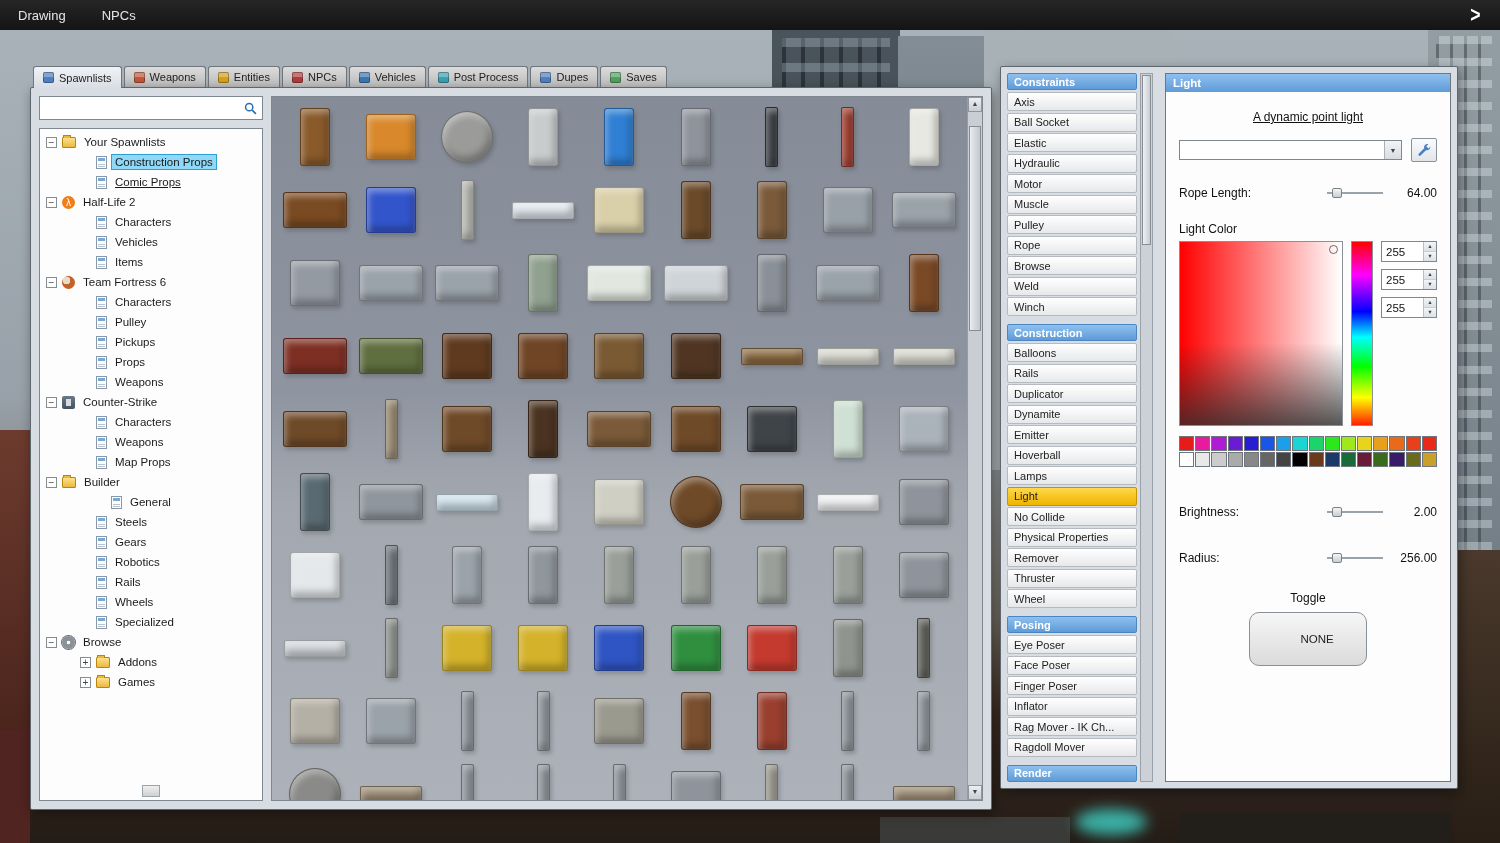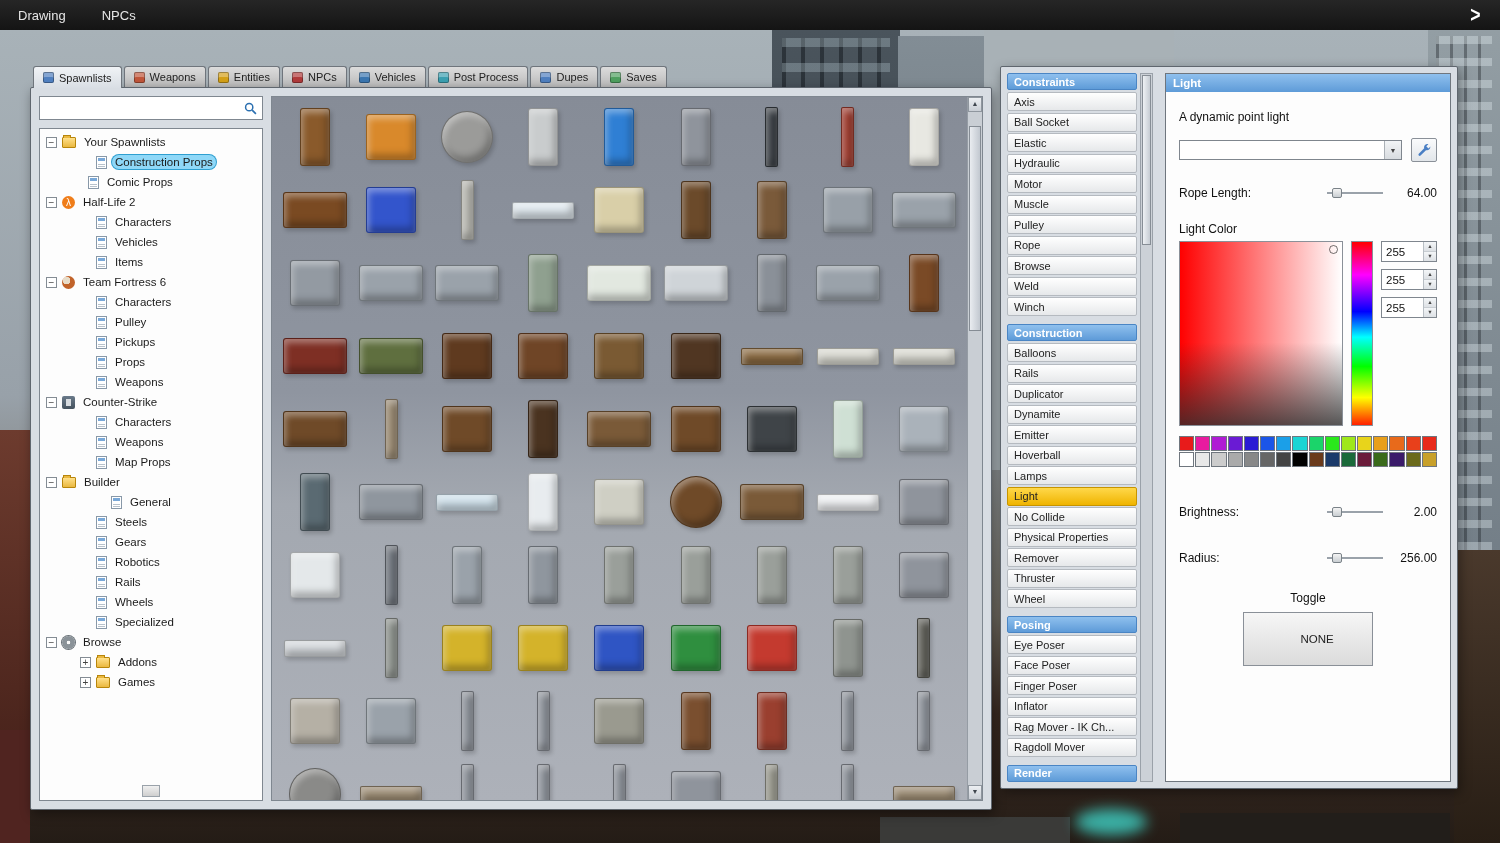--- a/index.html
+++ b/index.html
@@ -70,21 +70,21 @@
   .ticon.page::before{content:'';position:absolute;left:1px;right:1px;top:1px;height:3px;background:#79a8d8;}
   .ticon.page::after{content:'';position:absolute;left:1px;right:1px;top:7px;height:1px;background:#b8c2cc;
        box-shadow:0 2px #b8c2cc;}
   .ticon.hl2{width:13px;border-radius:50%;background:#ef7d1a;color:#fff;font-size:10px;line-height:13px;text-align:center;}
   .ticon.tf2{width:13px;border-radius:50%;background:radial-gradient(circle at 35% 35%,#e8dcc8 0 30%,#c1632a 32%);}
   .ticon.cs{width:13px;border-radius:2px;background:linear-gradient(#6a7a8a,#45525e);}
   .ticon.cs::before{content:'';position:absolute;left:4px;right:4px;top:3px;bottom:3px;background:#d8dce0;}
   .ticon.gear{width:13px;height:13px;border-radius:50%;
        background:radial-gradient(circle,#f8f8f8 0 20%,#8a9298 22% 100%);box-shadow:0 0 0 1px #6a7278;}
   .tlabel{padding:1px 3px;}
-  .tree-row.selected .tlabel{background:#8fd8f8;box-shadow:0 0 0 1px #2f9fd0;border-radius:7px;}
+  .tree-row.selected .tlabel{background:#8fd8f8;box-shadow:0 0 0 1px #2f9fd0;}
   .tree-grip{position:absolute;bottom:3px;left:50%;transform:translateX(-50%);width:18px;height:12px;
        background:linear-gradient(#f0f0f0,#cfcfcf);border:1px solid #9aa2aa;box-sizing:border-box;}
 
   
   .props-area{flex:1;position:relative;border:1px solid #7f8790;overflow:hidden;
        background:linear-gradient(180deg,#868c97 0%,#8f95a0 42%,#a3a8b0 58%,#adb1b9 100%);}
   .props-grid{position:absolute;left:0;top:0;right:15px;bottom:0;display:grid;
        grid-template-columns:repeat(9,1fr);grid-auto-rows:64px;gap:9px 2px;padding:8px 6px;overflow:hidden;}
   .prop{display:flex;align-items:center;justify-content:center;}
   .shape{display:block;border:1px solid rgba(0,0,0,.28);
@@ -116,21 +116,21 @@
   .tool-item.selected{background:linear-gradient(#ffd84a,#efb400);border-color:#c79400;}
   .tool-scroll{width:13px;flex:none;margin-left:3px;background:#ccd1d7;border:1px solid #9aa1a9;
        position:relative;box-sizing:border-box;}
   .tool-scroll-thumb{position:absolute;left:1px;right:1px;top:1px;height:170px;
        background:linear-gradient(90deg,#eef1f4,#c6ccd3);border:1px solid #878e96;box-sizing:border-box;}
   .tool-panel{flex:1;margin-left:12px;display:flex;flex-direction:column;border:1px solid #6f767e;
        background:#fdfdfd;box-sizing:border-box;}
   .tool-panel-header{height:18px;flex:none;background:linear-gradient(#8fc0ee,#5e9bd8);color:#fff;
        font-weight:bold;font-size:11.5px;display:flex;align-items:center;padding:0 7px;}
   .tool-panel-body{flex:1;padding:10px 13px;font-size:12px;color:#111;position:relative;overflow:hidden;}
-  .tool-desc{margin-top:8px;}
+  .tool-desc{text-align:center;margin-top:8px;text-decoration:underline;}
   .combo-row{display:flex;align-items:center;margin-top:14px;gap:9px;}
   .combo{flex:1;height:20px;background:#fff;border:1px solid #7f868e;display:flex;align-items:center;box-sizing:border-box;}
   .combo-value{flex:1;padding:0 5px;font-size:11px;}
   .combo-btn{width:17px;height:100%;border-left:1px solid #aab0b6;background:linear-gradient(#f2f4f6,#d8dce0);
        font-size:7px;display:flex;align-items:center;justify-content:center;color:#444;box-sizing:border-box;}
   .wrench-btn{width:24px;height:22px;flex:none;border:1px solid #8a9098;border-radius:2px;
        background:linear-gradient(#fafbfc,#e2e6ea);display:flex;align-items:center;justify-content:center;}
   .ctl-row{display:flex;align-items:center;}
   .row-rope{margin-top:24px;}
   .row-brightness{margin-top:38px;}
@@ -152,21 +152,21 @@
   .rgb-col{width:56px;flex:none;display:flex;flex-direction:column;gap:7px;}
   .spin{height:21px;background:#fff;border:1px solid #7f868e;display:flex;align-items:stretch;box-sizing:border-box;}
   .spin-val{flex:1;font-size:11.5px;display:flex;align-items:center;padding-left:4px;}
   .spin-arrows{width:12px;display:flex;flex-direction:column;border-left:1px solid #b8bec4;}
   .spin-arrows i{flex:1;font-style:normal;font-size:5.5px;line-height:1;display:flex;align-items:center;
        justify-content:center;background:linear-gradient(#f4f6f8,#dde1e5);color:#444;}
   .spin-arrows i:first-child{border-bottom:1px solid #c8cdd2;}
   .palette{margin-top:10px;display:grid;grid-template-columns:repeat(16,1fr);gap:1px;}
   .swatch{display:block;height:15px;border:1px solid #6f767e;box-sizing:border-box;}
   .toggle-label{margin-top:26px;text-align:center;}
-  .none-btn{display:block;margin:7px auto 0;width:130px;height:54px;border-radius:0;
+  .none-btn{display:block;margin:7px auto 0;width:118px;height:54px;border-radius:10px;
        background:linear-gradient(#f6f6f6,#dbdbdb);border:1px solid #8a9098;
        font:11.5px "Liberation Sans",sans-serif;color:#222;padding-left:24px;}
 </style>
 </head>
 <body>
 
 <div class="topbar">
   <span class="menu-item">Drawing</span>
   <span class="menu-item">NPCs</span>
   <span class="topbar-chevron">&gt;</span>
@@ -235,21 +235,21 @@
               <div class="tree-row" style="padding-left: 6px;">
                 <span class="expander">−</span>
                 <span class="ticon folder"></span>
                 <span class="tlabel">Your Spawnlists</span>
               </div>
               <div class="tree-row selected" style="padding-left: 40px;">
                 <span class="expander-spacer"></span>
                 <span class="ticon page"></span>
                 <span class="tlabel">Construction Props</span>
               </div>
-              <div class="tree-row" style="padding-left: 32px;">
+              <div class="tree-row" style="padding-left: 40px; text-decoration: underline;">
                 <span class="expander-spacer"></span>
                 <span class="ticon page"></span>
                 <span class="tlabel">Comic Props</span>
               </div>
               <div class="tree-row" style="padding-left: 6px;">
                 <span class="expander">−</span>
                 <span class="ticon hl2">λ</span>
                 <span class="tlabel">Half-Life 2</span>
               </div>
               <div class="tree-row" style="padding-left: 40px;">

